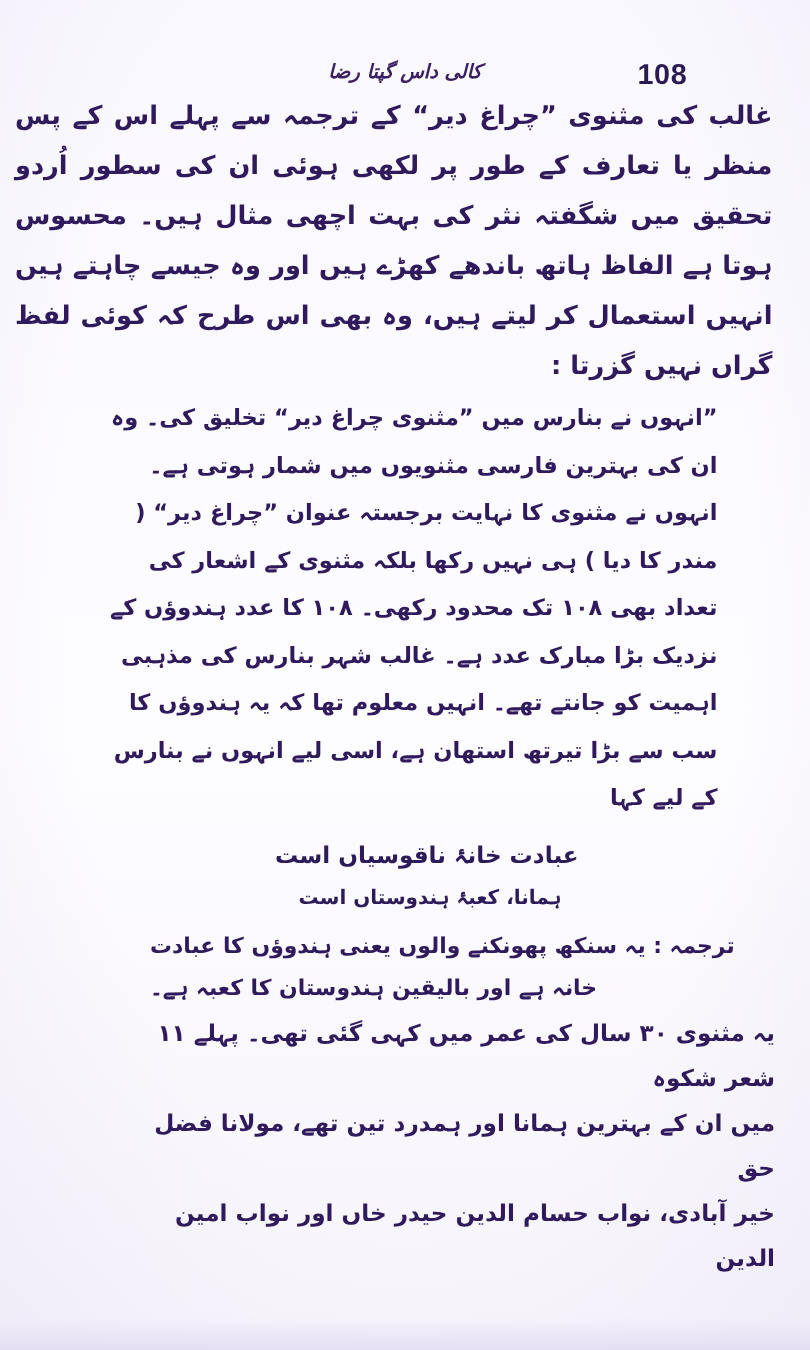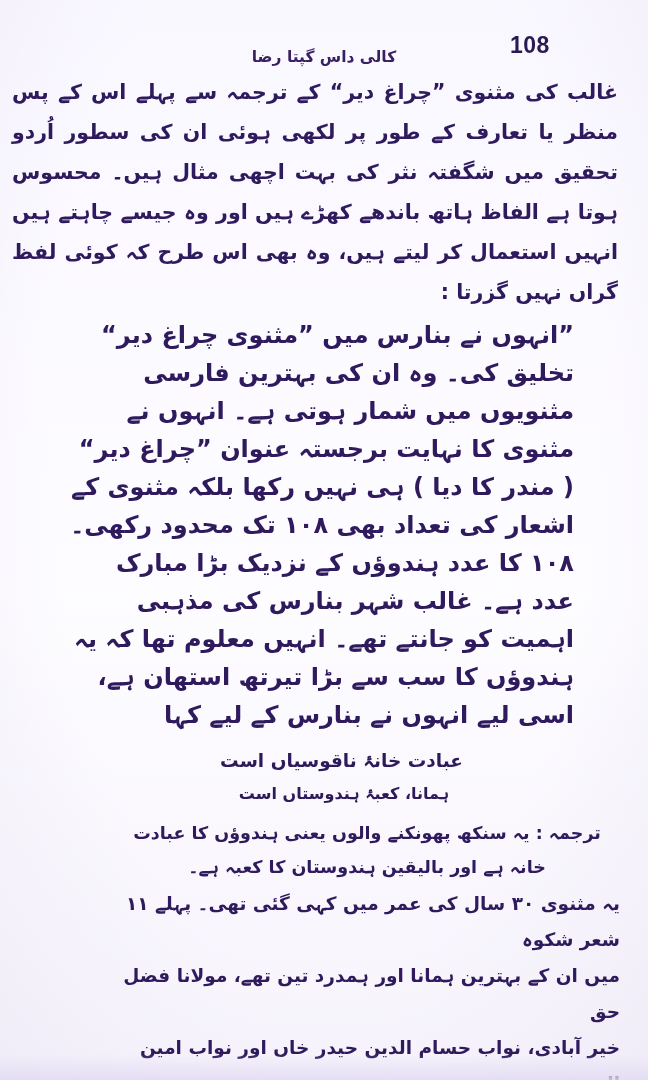--- a/index.html
+++ b/index.html
@@ -31,38 +31,39 @@
     direction: rtl;
   }
 
   
   .header {
     position: relative;
     height: 66px;
   }
   .page-number {
     position: absolute;
-    top: 32px;
+    top: 46px;
     left: 510px;
     font-family: "Liberation Sans", sans-serif;
     font-size: 23px;
     font-weight: 700;
     color: #2b1a52;
     letter-spacing: 0.5px;
   }
   .running-head {
     position: absolute;
     top: 48px;
     right: 0;
     left: 0;
     text-align: center;
     font-family: "DejaVu Sans", sans-serif;
     font-size: 15.5px;
     color: #3a1f63;
     font-weight: 700;
+    font-style: italic;
   }
 
   
   .body-block {
     padding: 0 30px 0 12px;
   }
   .para {
     text-align: justify;
     color: #2e1a5c;
     font-size: 20.5px;
@@ -71,21 +72,21 @@
     margin: 0 0 2px 0;
     font-weight: 600;
   }
   .para.first {
     padding-top: 6px;
   }
   .quote-block {
     padding: 0 74px 0 70px;
     text-align: right;
     color: #2e1a5c;
-    font-size: 24px;
+    font-size: 18px;
     line-height: 38px;
     font-weight: 600;
     margin: 4px 0 2px 0;
   }
   .verse {
     text-align: center;
     color: #2d1a5a;
     font-weight: 700;
     margin: 10px 0 0 0;
   }
@@ -94,21 +95,21 @@
     line-height: 34px;
     margin-left: 35px;
   }
   .verse .line2 {
     font-size: 16px;
     line-height: 32px;
     margin-left: 40px;
   }
   .trans-block {
     padding: 0 34px 0 120px;
-    text-align: center;
+    text-align: left;
     color: #2e1a5c;
     font-size: 17.5px;
     line-height: 34px;
     font-weight: 600;
     margin: 6px 0 0 0;
   }
   .tail-block {
     padding: 0 28px 0 100px;
     text-align: right;
     color: #2e1a5c;

